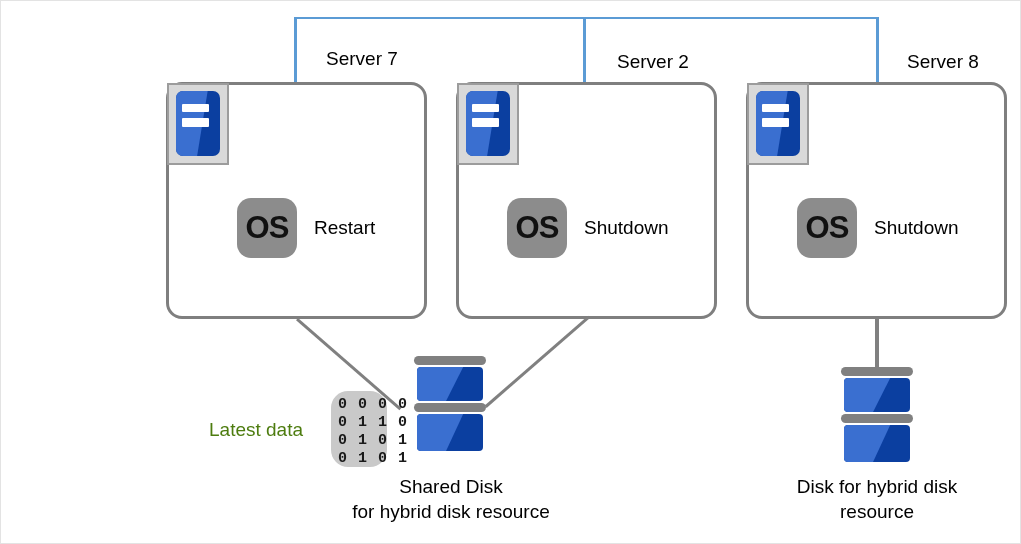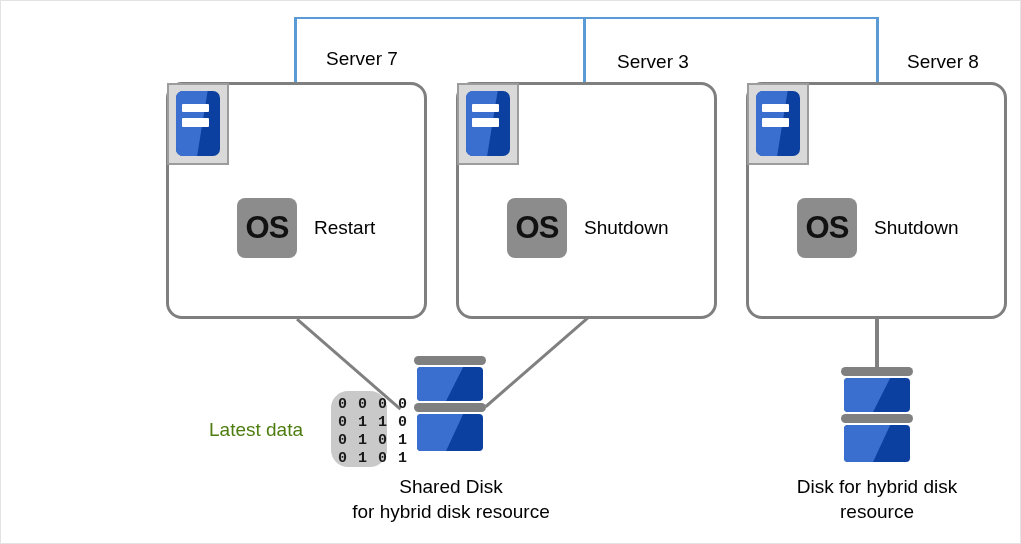--- a/index.html
+++ b/index.html
@@ -86,21 +86,21 @@
   }
   .srv-bar.b1 { top: 20%; }
   .srv-bar.b2 { top: 42%; }
 
   
   .os-badge {
     position: absolute;
     width: 60px;
     height: 60px;
     background: #8c8c8c;
-    border-radius: 8px;
+    border-radius: 14px;
     color: #111111;
     font-weight: bold;
     font-size: 31px;
     display: flex;
     align-items: center;
     justify-content: center;
     letter-spacing: -1px;
     font-family: "Liberation Sans", sans-serif;
   }
   .os-state {
@@ -178,21 +178,21 @@
 <body>
 
 <div id="canvas">
 
   <div class="bracket-h" style="left:293px; top:16px; width:585px;"></div>
   <div class="bracket-v" style="left:293px; top:16px; height:65px;"></div>
   <div class="bracket-v" style="left:582px; top:16px; height:65px;"></div>
   <div class="bracket-v" style="left:875px; top:16px; height:65px;"></div>
 
   <div class="server-label" style="left:325px; top:47px;">Server 7</div>
-  <div class="server-label" style="left:616px; top:50px;">Server 3</div>
+  <div class="server-label" style="left:616px; top:50px;">Server 2</div>
   <div class="server-label" style="left:906px; top:50px;">Server 8</div>
 
   <div class="server-box" style="left:165px; top:81px; width:261px; height:237px;">
     <div class="srv-icon">
       <div class="srv-icon-inner">
         <div class="srv-bar b1"></div>
         <div class="srv-bar b2"></div>
       </div>
     </div>
     <div class="os-badge" style="left:68px; top:113px;">OS</div>

